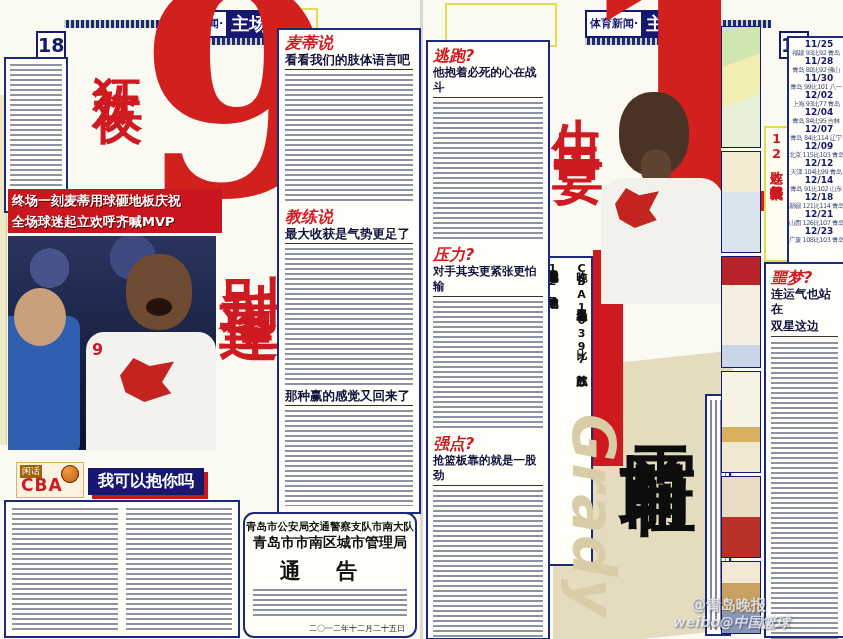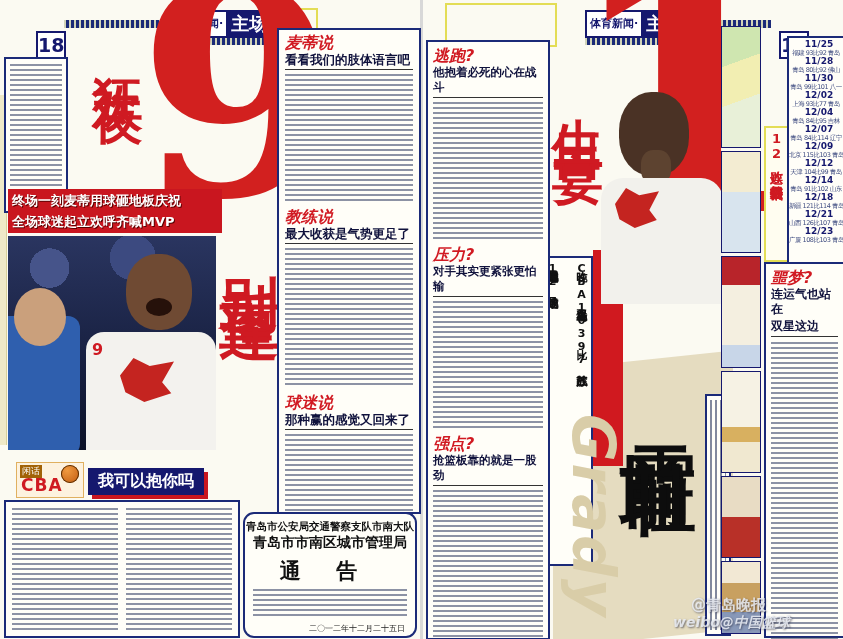--- a/index.html
+++ b/index.html
@@ -76,21 +76,20 @@
     <div class="abs vtext red" style="left:221px;top:228px;font-size:60px;font-weight:900;line-height:58px;letter-spacing:14px;">别重逢</div>
 
     <div class="abs border-navy" style="left:277px;top:28px;width:140px;height:482px;">
       <div style="padding:4px 6px 0 6px;">
         <div class="tag-script">麦蒂说</div>
         <div class="sec-title">看看我们的肢体语言吧</div>
         <div class="fill dense" style="height:128px;margin-top:4px;"></div>
         <div class="tag-script" style="margin-top:6px;">教练说</div>
         <div class="sec-title">最大收获是气势更足了</div>
         <div class="fill dense" style="height:140px;margin-top:4px;"></div>
-        <div class="tag-script" style="margin-top:6px;">球迷说</div>
         <div class="sec-title">那种赢的感觉又回来了</div>
         <div class="fill dense" style="height:96px;margin-top:4px;"></div>
       </div>
     </div>
 
     <div class="abs" style="left:16px;top:462px;width:66px;height:34px;background:#fdf2df;border:1px solid #e0b060;">
       <span class="abs" style="left:3px;top:2px;font-size:9px;color:#fff;background:#a16207;padding:0 2px;">闲话</span>
       <span class="abs red" style="left:4px;top:12px;font-size:17px;font-weight:900;letter-spacing:1px;">CBA</span>
       <span class="abs" style="left:44px;top:2px;width:18px;height:18px;border-radius:50%;background:radial-gradient(circle at 35% 30%,#f09a40,#c05a10);box-shadow:inset 0 0 0 1px #5a2d00;"></span>
     </div>

